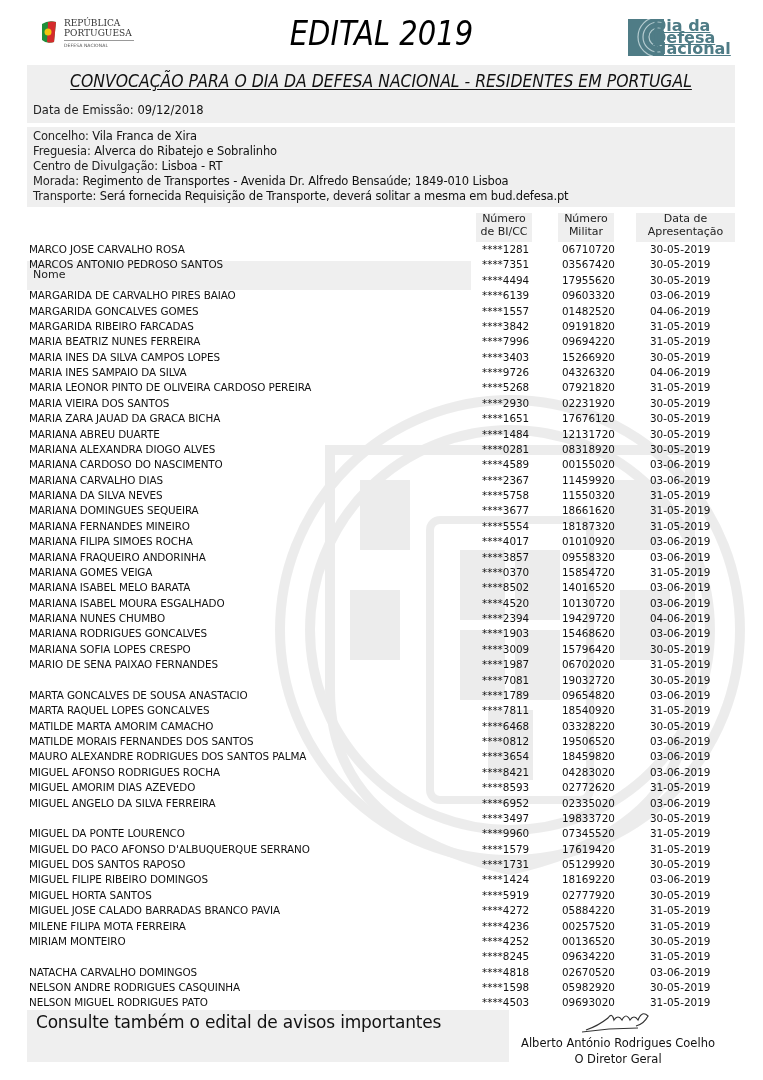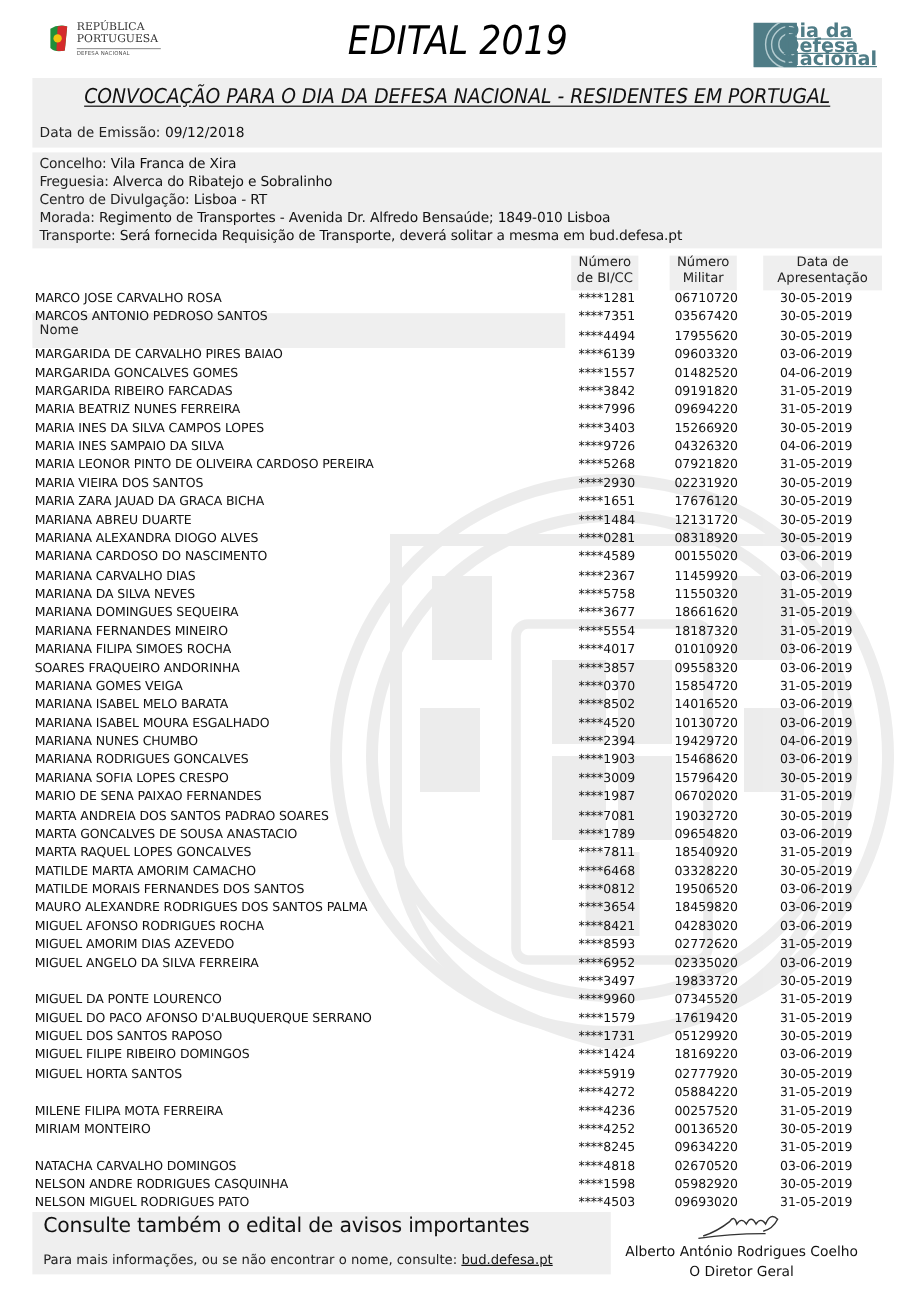--- a/index.html
+++ b/index.html
@@ -263,21 +263,21 @@
       <span class="c-mil">18187320</span>
       <span class="c-data">31-05-2019</span>
     </div>
     <div class="row">
       <span class="c-nome">MARIANA FILIPA SIMOES ROCHA</span>
       <span class="c-bi">****4017</span>
       <span class="c-mil">01010920</span>
       <span class="c-data">03-06-2019</span>
     </div>
     <div class="row">
-      <span class="c-nome">SOARES FRAQUEIRO ANDORINHA</span>
+      <span class="c-nome">MARIANA FRAQUEIRO ANDORINHA</span>
       <span class="c-bi">****3857</span>
       <span class="c-mil">09558320</span>
       <span class="c-data">03-06-2019</span>
     </div>
     <div class="row">
       <span class="c-nome">MARIANA GOMES VEIGA</span>
       <span class="c-bi">****0370</span>
       <span class="c-mil">15854720</span>
       <span class="c-data">31-05-2019</span>
     </div>
@@ -311,21 +311,20 @@
       <span class="c-mil">15796420</span>
       <span class="c-data">30-05-2019</span>
     </div>
     <div class="row">
       <span class="c-nome">MARIO DE SENA PAIXAO FERNANDES</span>
       <span class="c-bi">****1987</span>
       <span class="c-mil">06702020</span>
       <span class="c-data">31-05-2019</span>
     </div>
     <div class="row">
-      <span class="c-nome">MARTA ANDREIA DOS SANTOS PADRAO SOARES</span>
       <span class="c-bi">****7081</span>
       <span class="c-mil">19032720</span>
       <span class="c-data">30-05-2019</span>
     </div>
     <div class="row">
       <span class="c-nome">MARTA GONCALVES DE SOUSA ANASTACIO</span>
       <span class="c-bi">****1789</span>
       <span class="c-mil">09654820</span>
       <span class="c-data">03-06-2019</span>
     </div>
@@ -400,20 +399,21 @@
       <span class="c-mil">18169220</span>
       <span class="c-data">03-06-2019</span>
     </div>
     <div class="row">
       <span class="c-nome">MIGUEL HORTA SANTOS</span>
       <span class="c-bi">****5919</span>
       <span class="c-mil">02777920</span>
       <span class="c-data">30-05-2019</span>
     </div>
     <div class="row">
+      <span class="c-nome">MIGUEL JOSE CALADO BARRADAS BRANCO PAVIA</span>
       <span class="c-bi">****4272</span>
       <span class="c-mil">05884220</span>
       <span class="c-data">31-05-2019</span>
     </div>
     <div class="row">
       <span class="c-nome">MILENE FILIPA MOTA FERREIRA</span>
       <span class="c-bi">****4236</span>
       <span class="c-mil">00257520</span>
       <span class="c-data">31-05-2019</span>
     </div>
@@ -443,24 +443,20 @@
     <div class="row">
       <span class="c-nome">NELSON MIGUEL RODRIGUES PATO</span>
       <span class="c-bi">****4503</span>
       <span class="c-mil">09693020</span>
       <span class="c-data">31-05-2019</span>
     </div>
   </div>
 
 <div class="box box-foot">
   <div class="foot-big">Consulte também o edital de avisos importantes</div>
-  <div class="foot-small">
-    <span>Para mais informações, ou se não encontrar o nome, consulte:</span>
-    <a class="foot-link">bud.defesa.pt</a>
-  </div>
 </div>
 
 <div class="sig">
   <svg class="sig-mark" viewBox="0 0 80 26">
     <path d="M8 22 Q20 18 30 10 Q34 4 36 12 Q40 6 44 12 Q48 4 52 12 Q56 6 60 12 Q64 2 70 8 Q66 16 58 18" fill="none" stroke="#333" stroke-width="1.2"></path>
     <path d="M4 24 Q30 20 60 20" fill="none" stroke="#333" stroke-width="1"></path>
   </svg>
   <div class="sig-name">Alberto António Rodrigues Coelho</div>
   <div class="sig-role">O Diretor Geral</div>
 </div>

